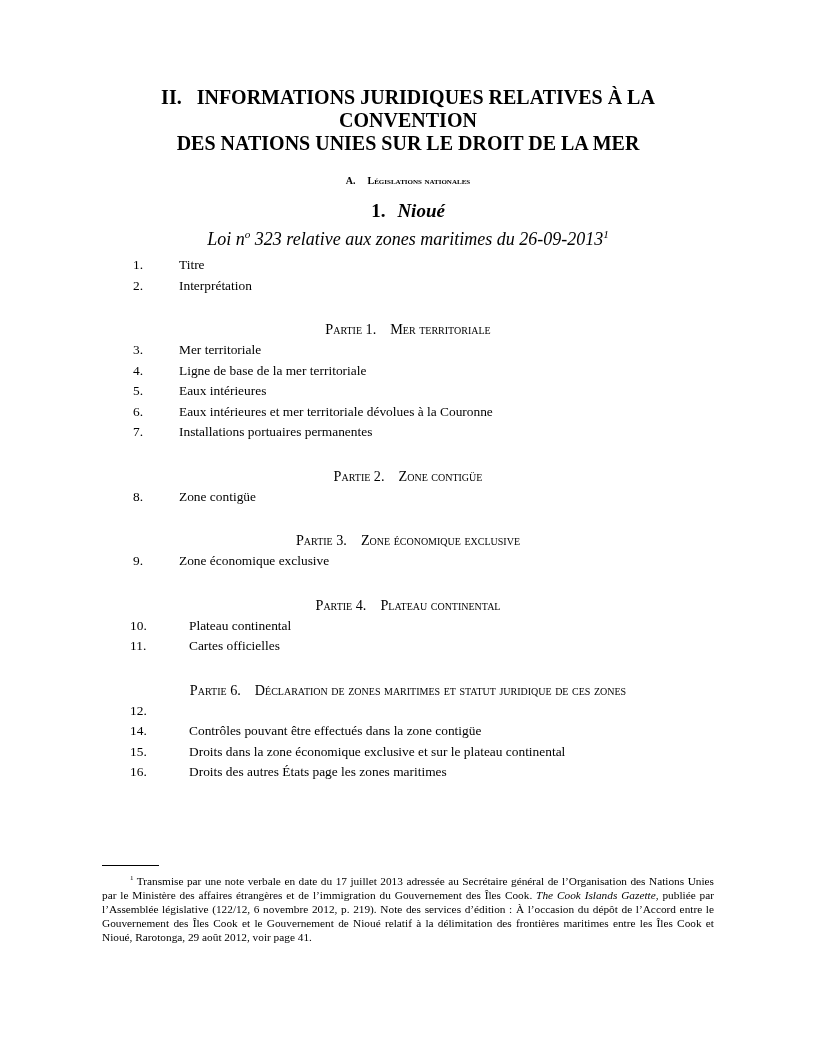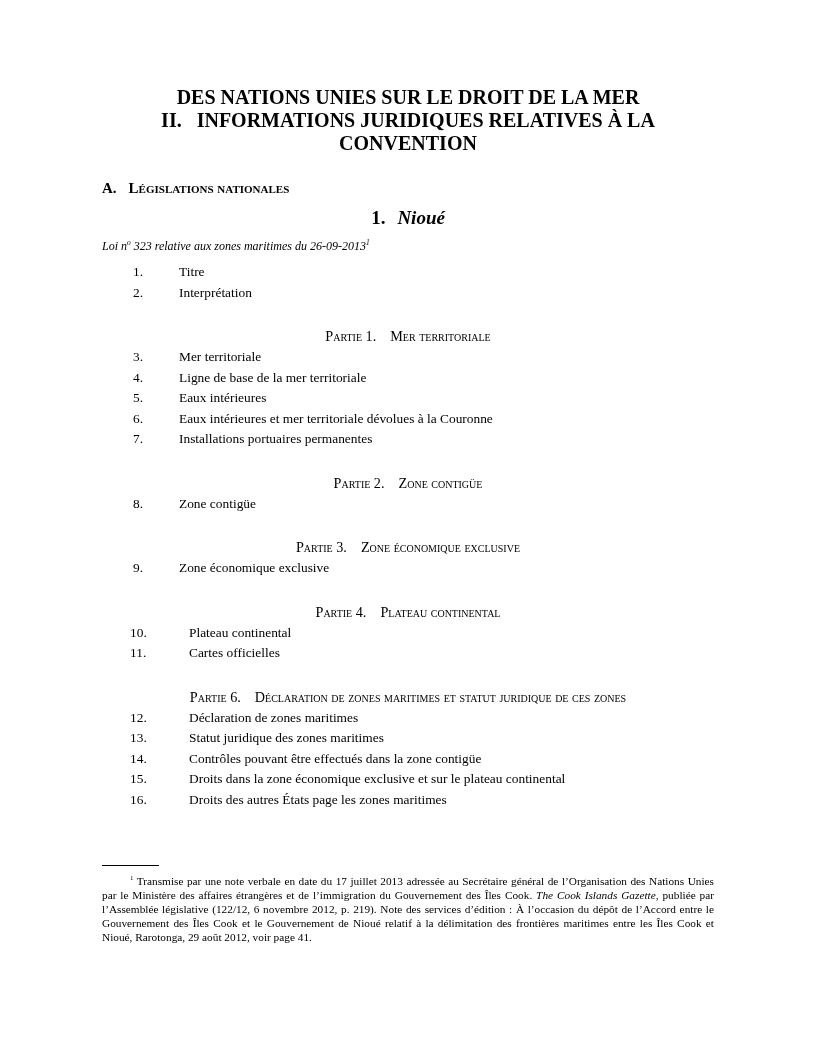--- a/index.html
+++ b/index.html
@@ -27,42 +27,43 @@
   .doc-title {
     margin: 0;
     text-align: center;
     font-size: 20px;
     line-height: 23px;
     font-weight: bold;
   }
   .doc-title .sec-num { margin-right: 15px; }
 
   .subsection-heading {
-    margin-top: 24px;
-    text-align: left;
-    font-size: 15px;
+    margin-top: 17px;
+    text-align: center;
+    font-size: 10px;
     line-height: 18px;
     font-weight: bold;
   }
   .subsection-heading .label { margin-right: 12px; }
   .subsection-heading .sc { font-variant: small-caps; }
 
   .country-heading {
     margin-top: 12px;
     text-align: center;
     font-size: 19px;
     line-height: 18px;
     font-weight: bold;
   }
   .country-heading .label { margin-right: 12px; }
   .country-heading .name { font-style: italic; }
 
   .law-title {
     margin-top: 10px;
-    font-size: 12px;
+    text-align: center;
+    font-size: 18px;
     line-height: 18px;
     font-style: italic;
   }
 
   .sup {
     vertical-align: super;
     font-size: 0.62em;
     line-height: 0;
   }
 
@@ -126,22 +127,22 @@
     font-size: 12.5px;
   }
 </style>
 </head>
 <body>
 
 <div class="page">
   <div class="content">
 
     <h1 class="doc-title">
+      <div><span class="sec-num">II.</span><span>INFORMATIONS JURIDIQUES RELATIVES À LA CONVENTION</span></div>
       <div>DES NATIONS UNIES SUR LE DROIT DE LA MER</div>
-      <div><span class="sec-num">II.</span><span>INFORMATIONS JURIDIQUES RELATIVES À LA CONVENTION</span></div>
     </h1>
 
     <div class="subsection-heading">
       <span class="label">A.</span><span class="sc">Législations nationales</span>
     </div>
 
     <div class="country-heading">
       <span class="label">1.</span><span class="name">Nioué</span>
     </div>
 
@@ -207,25 +208,20 @@
 
       <div class="toc-item d2">
           <span class="num">11.</span>
           <span class="txt">Cartes officielles</span>
         </div>
 
       <div class="part-heading"><span class="label">Partie 6.</span><span>Déclaration de zones maritimes et statut juridique de ces zones</span></div>
 
       <div class="toc-item d2">
           <span class="num">12.</span>
-          <span class="txt">Déclaration de zones maritimes</span>
-        </div>
-      <div class="toc-item d2">
-          <span class="num">13.</span>
-          <span class="txt">Statut juridique des zones maritimes</span>
         </div>
       <div class="toc-item d2">
           <span class="num">14.</span>
           <span class="txt">Contrôles pouvant être effectués dans la zone contigüe</span>
         </div>
       <div class="toc-item d2">
           <span class="num">15.</span>
           <span class="txt">Droits dans la zone économique exclusive et sur le plateau continental</span>
         </div>
       <div class="toc-item d2">

